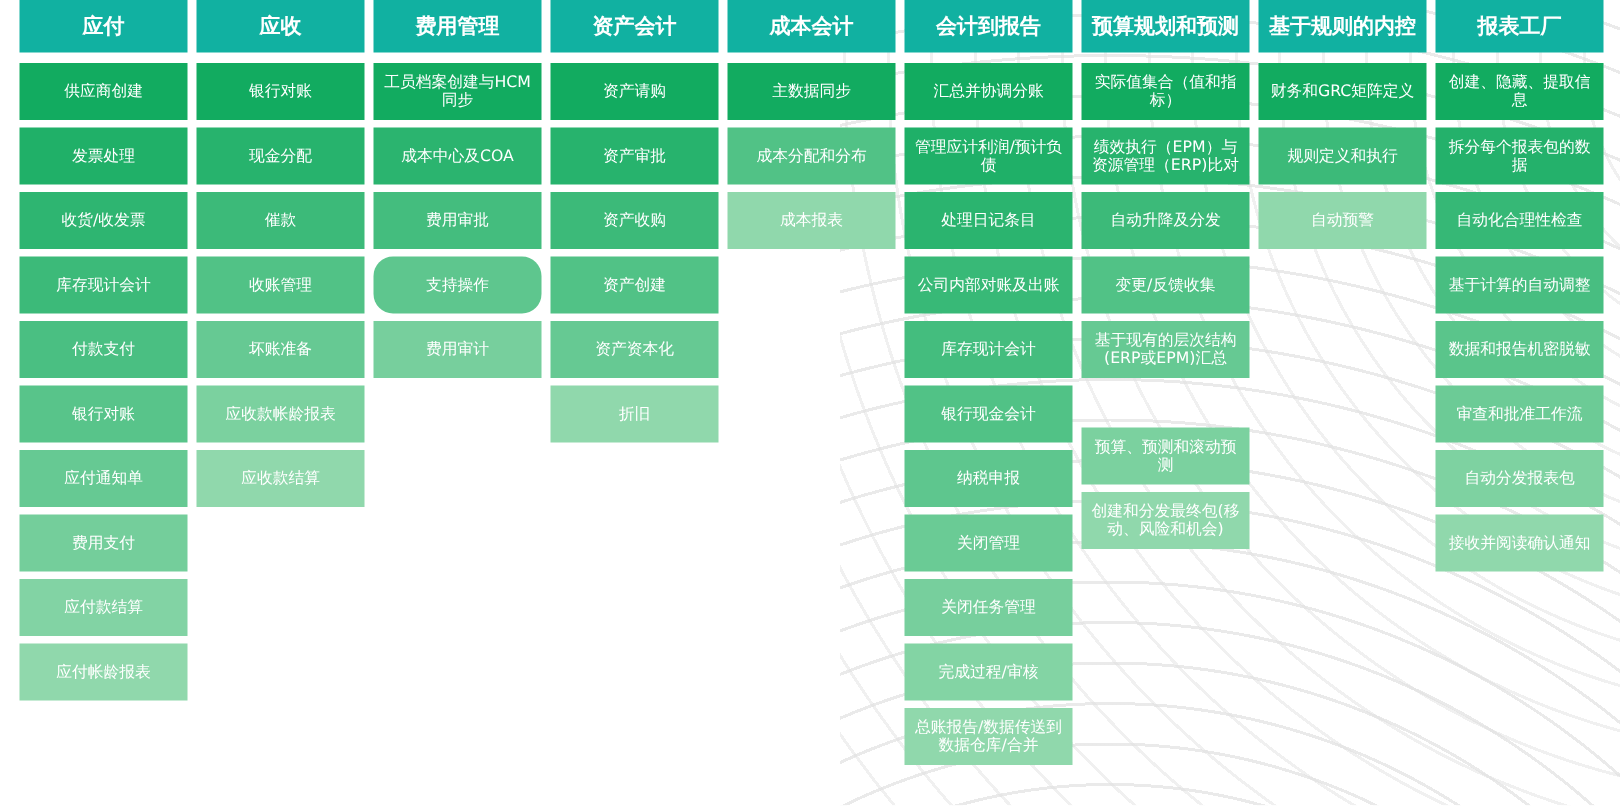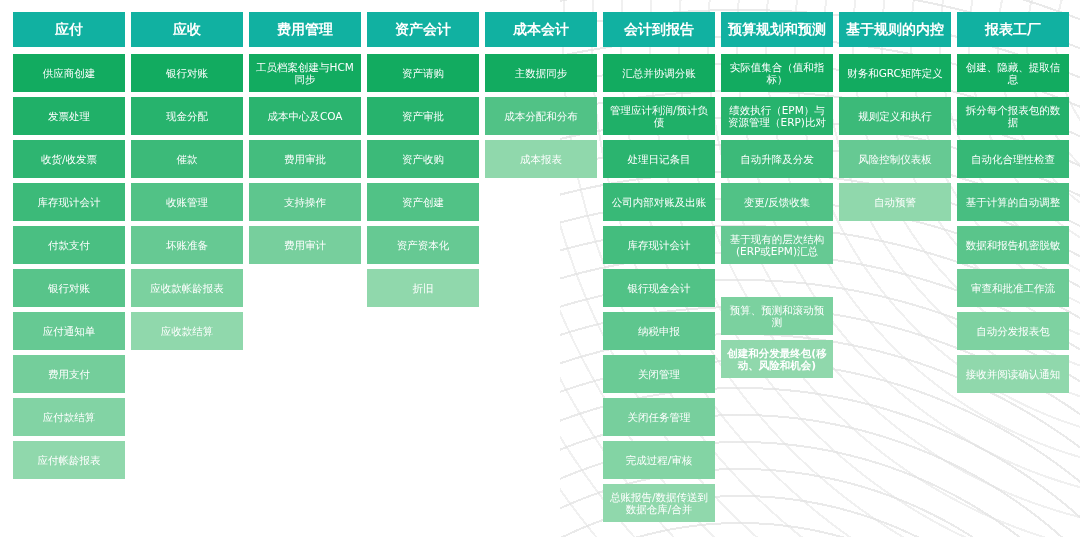--- a/index.html
+++ b/index.html
@@ -11,21 +11,21 @@
     font-family:"DejaVu Sans","Liberation Sans",sans-serif;
   }
   .bg-pattern{
     position:absolute;top:0;left:560px;width:520px;height:537px;
     background:
       repeating-radial-gradient(circle at 180px 900px, rgba(0,0,0,0) 0 25px, rgba(225,225,225,.7) 25px 27px),
       repeating-radial-gradient(circle at 640px 40px, rgba(0,0,0,0) 0 27px, rgba(228,228,228,.55) 27px 29px);
     pointer-events:none;
   }
   .board{
-    position:absolute;left:13px;top:12px;
+    position:absolute;left:13px;top:0;
     display:flex;gap:6px;
   }
   .col{
     width:112px;display:flex;flex-direction:column;gap:5px;
   }
   .head{
     height:35px;margin-bottom:2px;
     display:flex;align-items:center;justify-content:center;
     color:#ffffff;font-size:14px;font-weight:bold;
     text-align:center;flex:0 0 auto;
@@ -65,21 +65,21 @@
         <div class="cell" style="background: rgb(81, 194, 134); color: rgb(255, 255, 255);">收账管理</div>
         <div class="cell" style="background: rgb(102, 201, 147); color: rgb(255, 255, 255);">坏账准备</div>
         <div class="cell" style="background: rgb(123, 209, 159); color: rgb(255, 255, 255);">应收款帐龄报表</div>
         <div class="cell" style="background: rgb(144, 216, 172); color: rgb(255, 255, 255);">应收款结算</div>
       </div>
       <div class="col">
         <div class="head" style="background: rgb(17, 177, 161); color: rgb(255, 255, 255);">费用管理</div>
         <div class="cell" style="background: rgb(18, 171, 96); color: rgb(255, 255, 255);">工员档案创建与HCM同步</div>
         <div class="cell" style="background: rgb(43, 180, 111); color: rgb(255, 255, 255);">成本中心及COA</div>
         <div class="cell" style="background: rgb(68, 189, 126); color: rgb(255, 255, 255);">费用审批</div>
-        <div class="cell" style="background: rgb(94, 198, 142); color: rgb(255, 255, 255);">支持操作</div>
+        <div class="cell" style="background: rgb(94, 198, 142); color: rgb(255, 255, 255); border-radius: 13px;">支持操作</div>
         <div class="cell" style="background: rgb(119, 207, 157); color: rgb(255, 255, 255);">费用审计</div>
       </div>
       <div class="col">
         <div class="head" style="background: rgb(17, 177, 161); color: rgb(255, 255, 255);">资产会计</div>
         <div class="cell" style="background: rgb(18, 171, 96); color: rgb(255, 255, 255);">资产请购</div>
         <div class="cell" style="background: rgb(39, 179, 109); color: rgb(255, 255, 255);">资产审批</div>
         <div class="cell" style="background: rgb(60, 186, 121); color: rgb(255, 255, 255);">资产收购</div>
         <div class="cell" style="background: rgb(81, 194, 134); color: rgb(255, 255, 255);">资产创建</div>
         <div class="cell" style="background: rgb(102, 201, 147); color: rgb(255, 255, 255);">资产资本化</div>
         <div class="cell" style="background: rgb(144, 216, 172); color: rgb(255, 255, 255);">折旧</div>
@@ -105,27 +105,26 @@
         <div class="cell" style="background: rgb(144, 216, 172); color: rgb(255, 255, 255);">总账报告/数据传送到数据仓库/合并</div>
       </div>
       <div class="col">
         <div class="head" style="background: rgb(17, 177, 161); color: rgb(255, 255, 255);">预算规划和预测</div>
         <div class="cell" style="background: rgb(18, 171, 96); color: rgb(255, 255, 255);">实际值集合（值和指标）</div>
         <div class="cell" style="background: rgb(39, 179, 109); color: rgb(255, 255, 255);">绩效执行（EPM）与资源管理（ERP)比对</div>
         <div class="cell" style="background: rgb(60, 186, 121); color: rgb(255, 255, 255);">自动升降及分发</div>
         <div class="cell" style="background: rgb(81, 194, 134); color: rgb(255, 255, 255);">变更/反馈收集</div>
         <div class="cell" style="background: rgb(102, 201, 147); color: rgb(255, 255, 255);">基于现有的层次结构(ERP或EPM)汇总</div>
         <div class="cell" style="background: rgb(123, 209, 159); color: rgb(255, 255, 255); margin-top: 28px;">预算、预测和滚动预测</div>
-        <div class="cell" style="background: rgb(144, 216, 172); color: rgb(255, 255, 255); font-weight: bold;">创建和分发最终包(移动、风险和机会)</div>
+        <div class="cell" style="background: rgb(144, 216, 172); color: rgb(255, 255, 255);">创建和分发最终包(移动、风险和机会)</div>
       </div>
       <div class="col">
         <div class="head" style="background: rgb(17, 177, 161); color: rgb(255, 255, 255);">基于规则的内控</div>
         <div class="cell" style="background: rgb(18, 171, 96); color: rgb(255, 255, 255);">财务和GRC矩阵定义</div>
         <div class="cell" style="background: rgb(60, 186, 121); color: rgb(255, 255, 255);">规则定义和执行</div>
-        <div class="cell" style="background: rgb(102, 201, 147); color: rgb(255, 255, 255);">风险控制仪表板</div>
         <div class="cell" style="background: rgb(144, 216, 172); color: rgb(255, 255, 255);">自动预警</div>
       </div>
       <div class="col">
         <div class="head" style="background: rgb(17, 177, 161); color: rgb(255, 255, 255);">报表工厂</div>
         <div class="cell" style="background: rgb(18, 171, 96); color: rgb(255, 255, 255);">创建、隐藏、提取信息</div>
         <div class="cell" style="background: rgb(36, 177, 107); color: rgb(255, 255, 255);">拆分每个报表包的数据</div>
         <div class="cell" style="background: rgb(54, 184, 118); color: rgb(255, 255, 255);">自动化合理性检查</div>
         <div class="cell" style="background: rgb(72, 190, 129); color: rgb(255, 255, 255);">基于计算的自动调整</div>
         <div class="cell" style="background: rgb(90, 197, 139); color: rgb(255, 255, 255);">数据和报告机密脱敏</div>
         <div class="cell" style="background: rgb(108, 203, 150); color: rgb(255, 255, 255);">审查和批准工作流</div>

